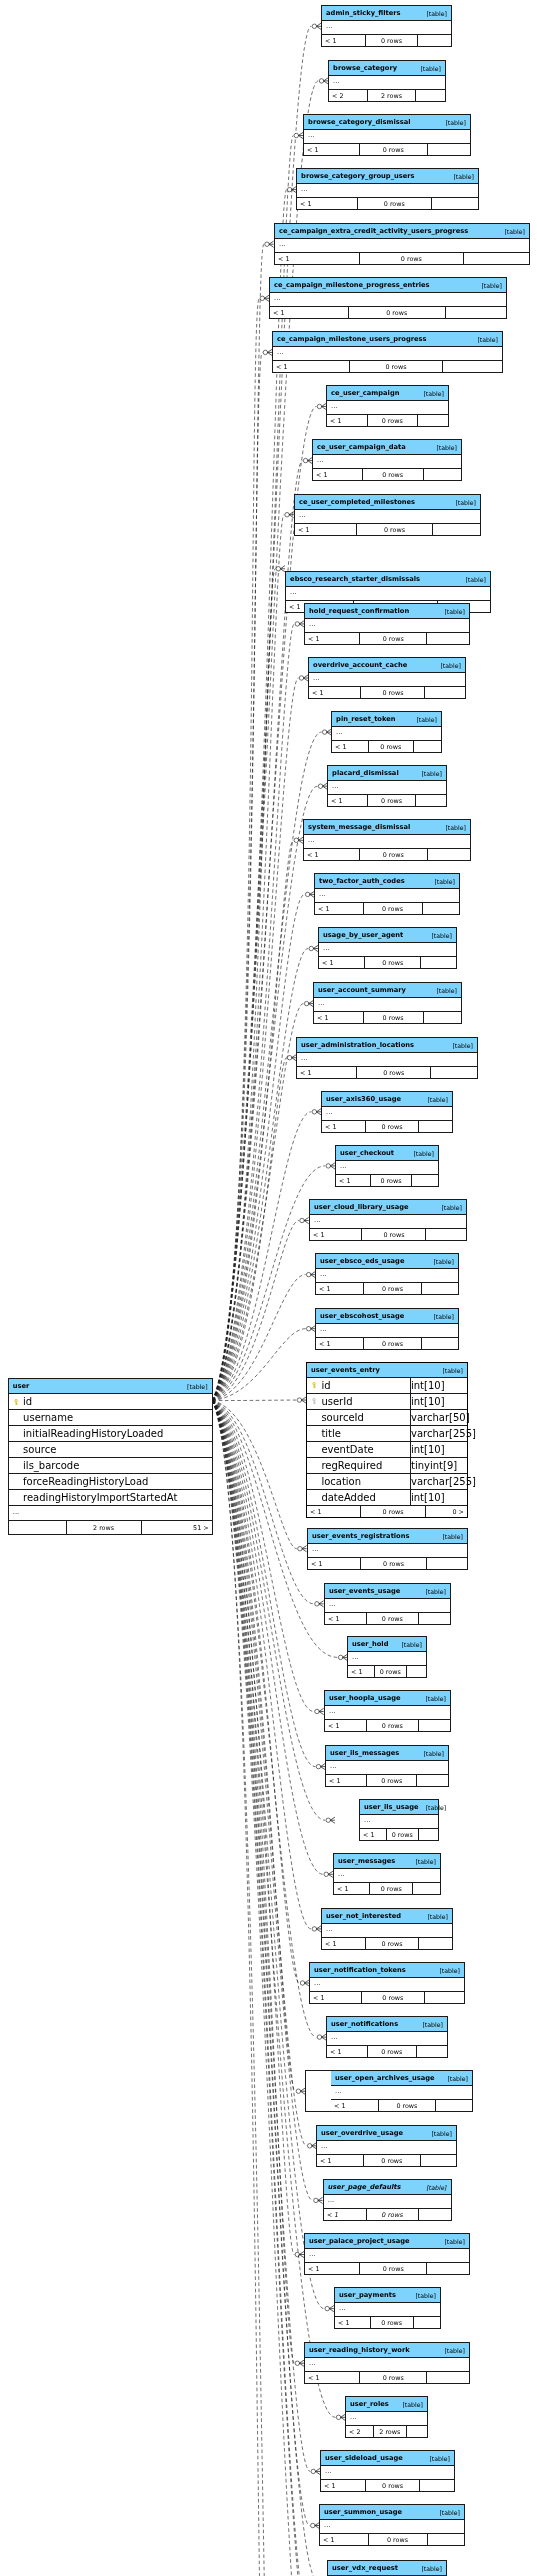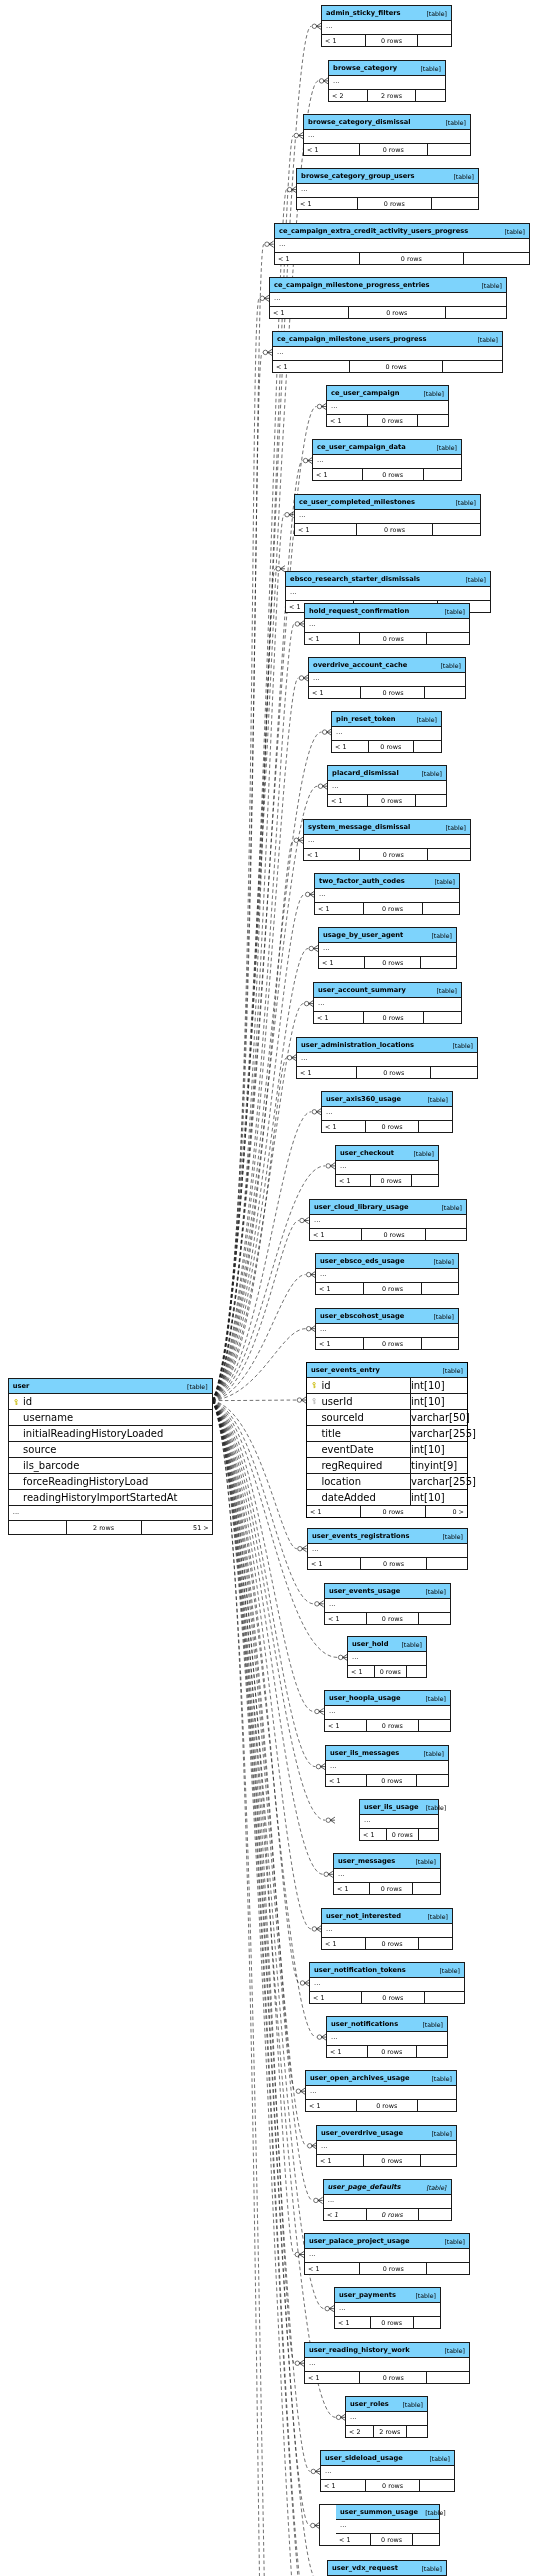--- a/index.html
+++ b/index.html
@@ -751,21 +751,21 @@
           <span class="tname">user_notifications</span>
           <span class="tbadge">[table]</span>
         </div>
         <div class="tdots">...</div>
         <div class="tfoot">
           <span class="fl">&lt; 1</span>
           <span class="fc">0 rows</span>
           <span class="fr"></span>
         </div>
       </div>
-      <div class="tbox" style="left: 305px; top: 2070px; width: 152px;">
+      <div class="tbox" style="left: 305px; top: 2070px; width: 168px; padding-left: 25px;">
         <div class="thead">
           <span class="tname">user_open_archives_usage</span>
           <span class="tbadge">[table]</span>
         </div>
         <div class="tdots">...</div>
         <div class="tfoot">
           <span class="fl">&lt; 1</span>
           <span class="fc">0 rows</span>
           <span class="fr"></span>
         </div>
@@ -847,21 +847,21 @@
           <span class="tname">user_sideload_usage</span>
           <span class="tbadge">[table]</span>
         </div>
         <div class="tdots">...</div>
         <div class="tfoot">
           <span class="fl">&lt; 1</span>
           <span class="fc">0 rows</span>
           <span class="fr"></span>
         </div>
       </div>
-      <div class="tbox" style="left: 319px; top: 2504px; width: 121px; padding-left: 16px;">
+      <div class="tbox" style="left: 319px; top: 2504px; width: 146px;">
         <div class="thead">
           <span class="tname">user_summon_usage</span>
           <span class="tbadge">[table]</span>
         </div>
         <div class="tdots">...</div>
         <div class="tfoot">
           <span class="fl">&lt; 1</span>
           <span class="fc">0 rows</span>
           <span class="fr"></span>
         </div>

